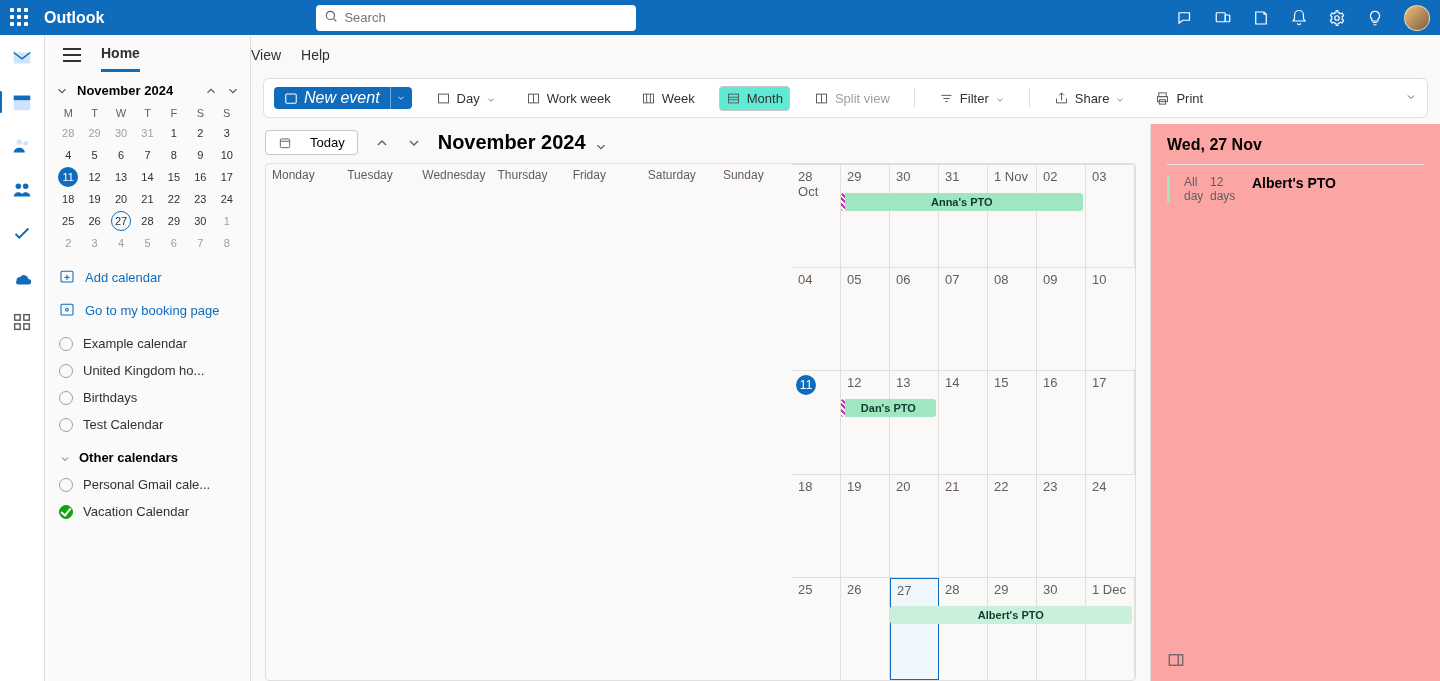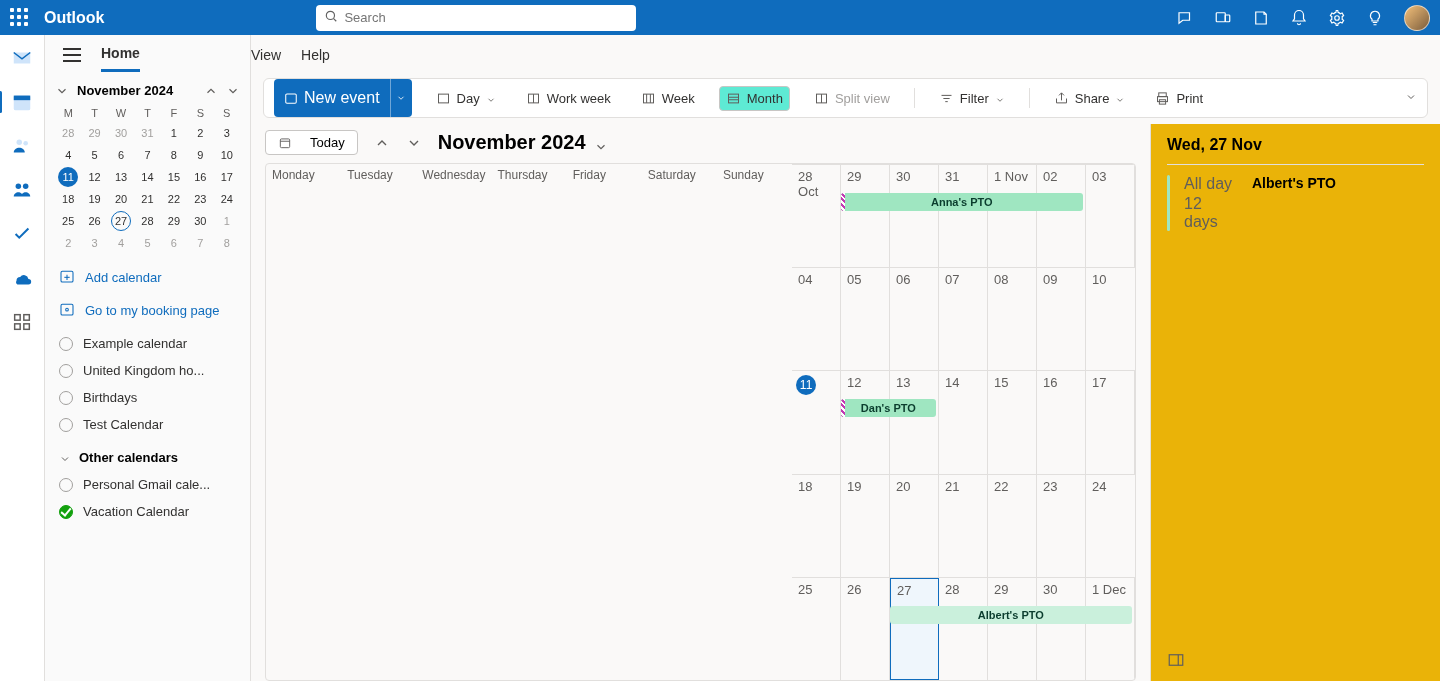--- a/index.html
+++ b/index.html
@@ -28,21 +28,21 @@
 
   .leftpanel { width:206px; background:#fafafa; border-right:1px solid var(--border); display:flex; flex-direction:column; }
 
   .modulebar { height:40px; display:flex; align-items:center; gap:20px; padding:0 18px; border-bottom:1px solid transparent; }
   .hamburger { width:18px; height:14px; display:flex; flex-direction:column; justify-content:space-between; cursor:pointer; }
   .hamburger span { height:2px; background:#323130; }
   .modulebar .tab { font-size:14px; color:#323130; padding:8px 0; cursor:pointer; }
   .modulebar .tab.active { font-weight:600; border-bottom:3px solid var(--brand); }
 
   .commandbar { height:40px; background:#fff; margin:0 6px 0 6px; border:1px solid var(--border); border-radius:6px; display:flex; align-items:center; padding:0 10px; gap:18px; }
-  .new-event { display:flex; align-items:center; background:var(--brand); color:#fff; border-radius:4px; height:38px; overflow:hidden; cursor:pointer; }
+  .new-event { display:flex; align-items:center; background:var(--brand); color:#fff; border-radius:4px; height:22px; overflow:hidden; cursor:pointer;font-style:italic; }
   .new-event .main { display:flex; align-items:center; gap:6px; padding:0 10px; }
   .new-event .caret { border-left:1px solid rgba(255,255,255,.4); width:22px; display:flex; align-items:center; justify-content:center; height:100%; }
   .cmd { display:flex; align-items:center; gap:6px; font-size:13px; color:#323130; cursor:pointer; padding:4px 6px; border-radius:4px; }
   .cmd.disabled { color:#a19f9d; }
   .cmd.toggled { border:1px solid #c8c6c4; background:#5eead4; }
   .cmd svg { width:15px; height:15px; stroke:#605e5c; }
   .cmd .chev { width:10px; height:10px; }
   .sep { width:1px; height:20px; background:#e1dfdd; }
 
   
@@ -89,25 +89,25 @@
   .cell { border-right:1px solid var(--border); padding:4px 6px; font-size:13px; color:#605e5c; position:relative; }
   .cell:last-child { border-right:none; }
   .cell.sel { background:#eff6fc; border:1px solid var(--brand); }
   .cell .dn { font-size:13px; }
   .cell .today-chip { position:absolute; left:4px; top:4px; width:20px; height:20px; background:var(--brand); color:#fff; border-radius:50%; display:flex; align-items:center; justify-content:center; font-size:12px; }
   .event { position:absolute; height:18px; background:#9fe6c1; border-radius:3px; font-size:11px; color:#0b3d2e; font-weight:600; display:flex; align-items:center; justify-content:center; top:28px; z-index:2; }
   .event.light { background:#caf0dc; }
   .event .handle { position:absolute; left:0; top:0; bottom:0; width:4px; background:repeating-linear-gradient(45deg,#c239b3,#c239b3 2px,#fff 2px,#fff 4px); border-radius:3px 0 0 3px; }
 
   
-  .detail { width:290px; border-left:1px solid var(--border); background:#eab308; padding:12px 16px; display:flex; flex-direction:column; }
+  .detail { width:290px; border-left:1px solid var(--border); background:#fca5a5; padding:12px 16px; display:flex; flex-direction:column; }
   .detail h2 { font-size:16px; font-weight:600; margin-bottom:10px; }
   .detail .row { display:flex; gap:14px; border-top:1px solid var(--border); padding-top:10px; align-items:flex-start; }
   .detail .acc { width:3px; align-self:stretch; background:#9fe6c1; border-radius:2px; }
-  .detail .meta { font-size:16px; color:#605e5c; display:flex; flex-direction:column; gap:2px; width:54px; }
+  .detail .meta { font-size:12px; color:#605e5c; display:flex; flex-direction:row; gap:2px; width:54px; }
   .detail .title { font-size:14px; font-weight:600; }
   .detail .footer-ic { margin-top:auto; width:18px; height:18px; color:#605e5c; cursor:pointer; }
 
   .chev svg, .ic svg, .navchev svg { width:100%; height:100%; }
 </style>
 </head>
 <body>
 
 <div class="topbar">
   <div class="left">

